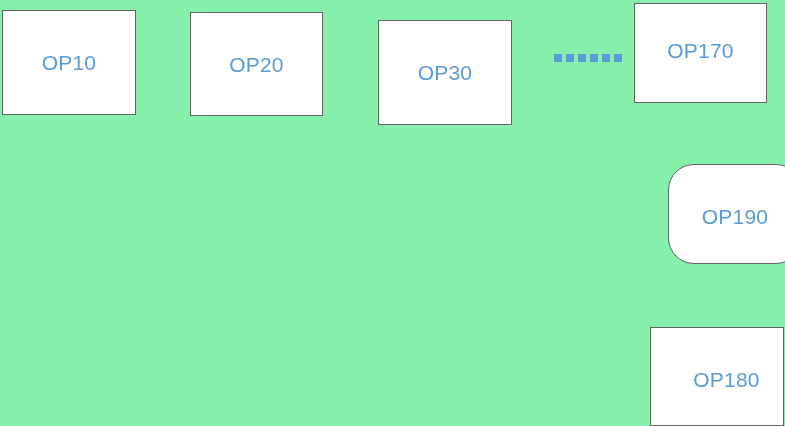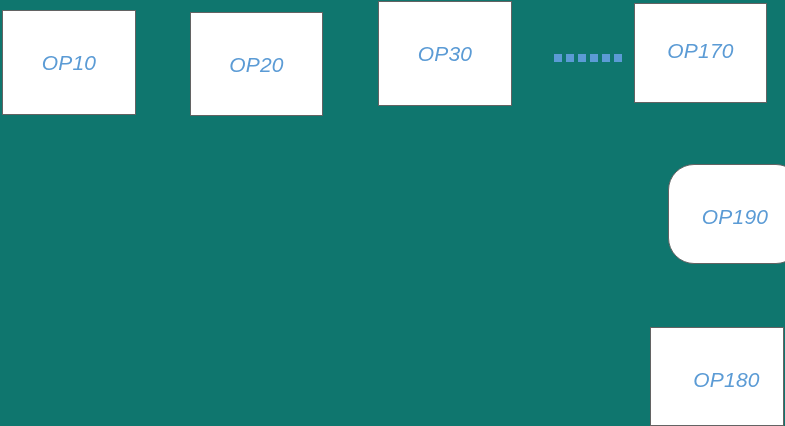--- a/index.html
+++ b/index.html
@@ -7,23 +7,22 @@
     padding: 0;
     background: #FFFFFF;
   }
   body {
     font-family: "Liberation Sans", sans-serif;
   }
   #canvas {
     position: relative;
     width: 785px;
     height: 426px;
-    background: #0f766e;
+    background: #86efac;
     overflow: hidden;
-    font-style: italic;
   }
   .op-box {
     position: absolute;
     box-sizing: border-box;
     background: #FFFFFF;
     border: 1px solid #636363;
     display: flex;
     align-items: center;
     justify-content: center;
   }
@@ -32,21 +31,21 @@
     font-family: "Liberation Sans", sans-serif;
     font-size: 21px;
     line-height: 1;
     letter-spacing: 0.2px;
     white-space: nowrap;
     user-select: none;
   }
   
   #box-op10   { left: 2px;   top: 10px;  width: 134px; height: 105px; }
   #box-op20   { left: 190px; top: 12px;  width: 133px; height: 104px; }
-  #box-op30   { left: 378px; top: 1px;  width: 134px; height: 105px; }
+  #box-op30   { left: 378px; top: 20px;  width: 134px; height: 105px; }
   #box-op170  { left: 634px; top: 3px;   width: 133px; height: 100px; }
   #box-op190  { left: 668px; top: 164px; width: 134px; height: 100px; border-radius: 26px; }
   #box-op180  { left: 650px; top: 327px; width: 134px; height: 99px; padding-left: 19px; }
 
   
   #box-op170 .op-box-label { transform: translateY(-3px); }
   #box-op190 .op-box-label { transform: translateY(2px); }
   #box-op180 .op-box-label { transform: translateY(3px); }
 
   

